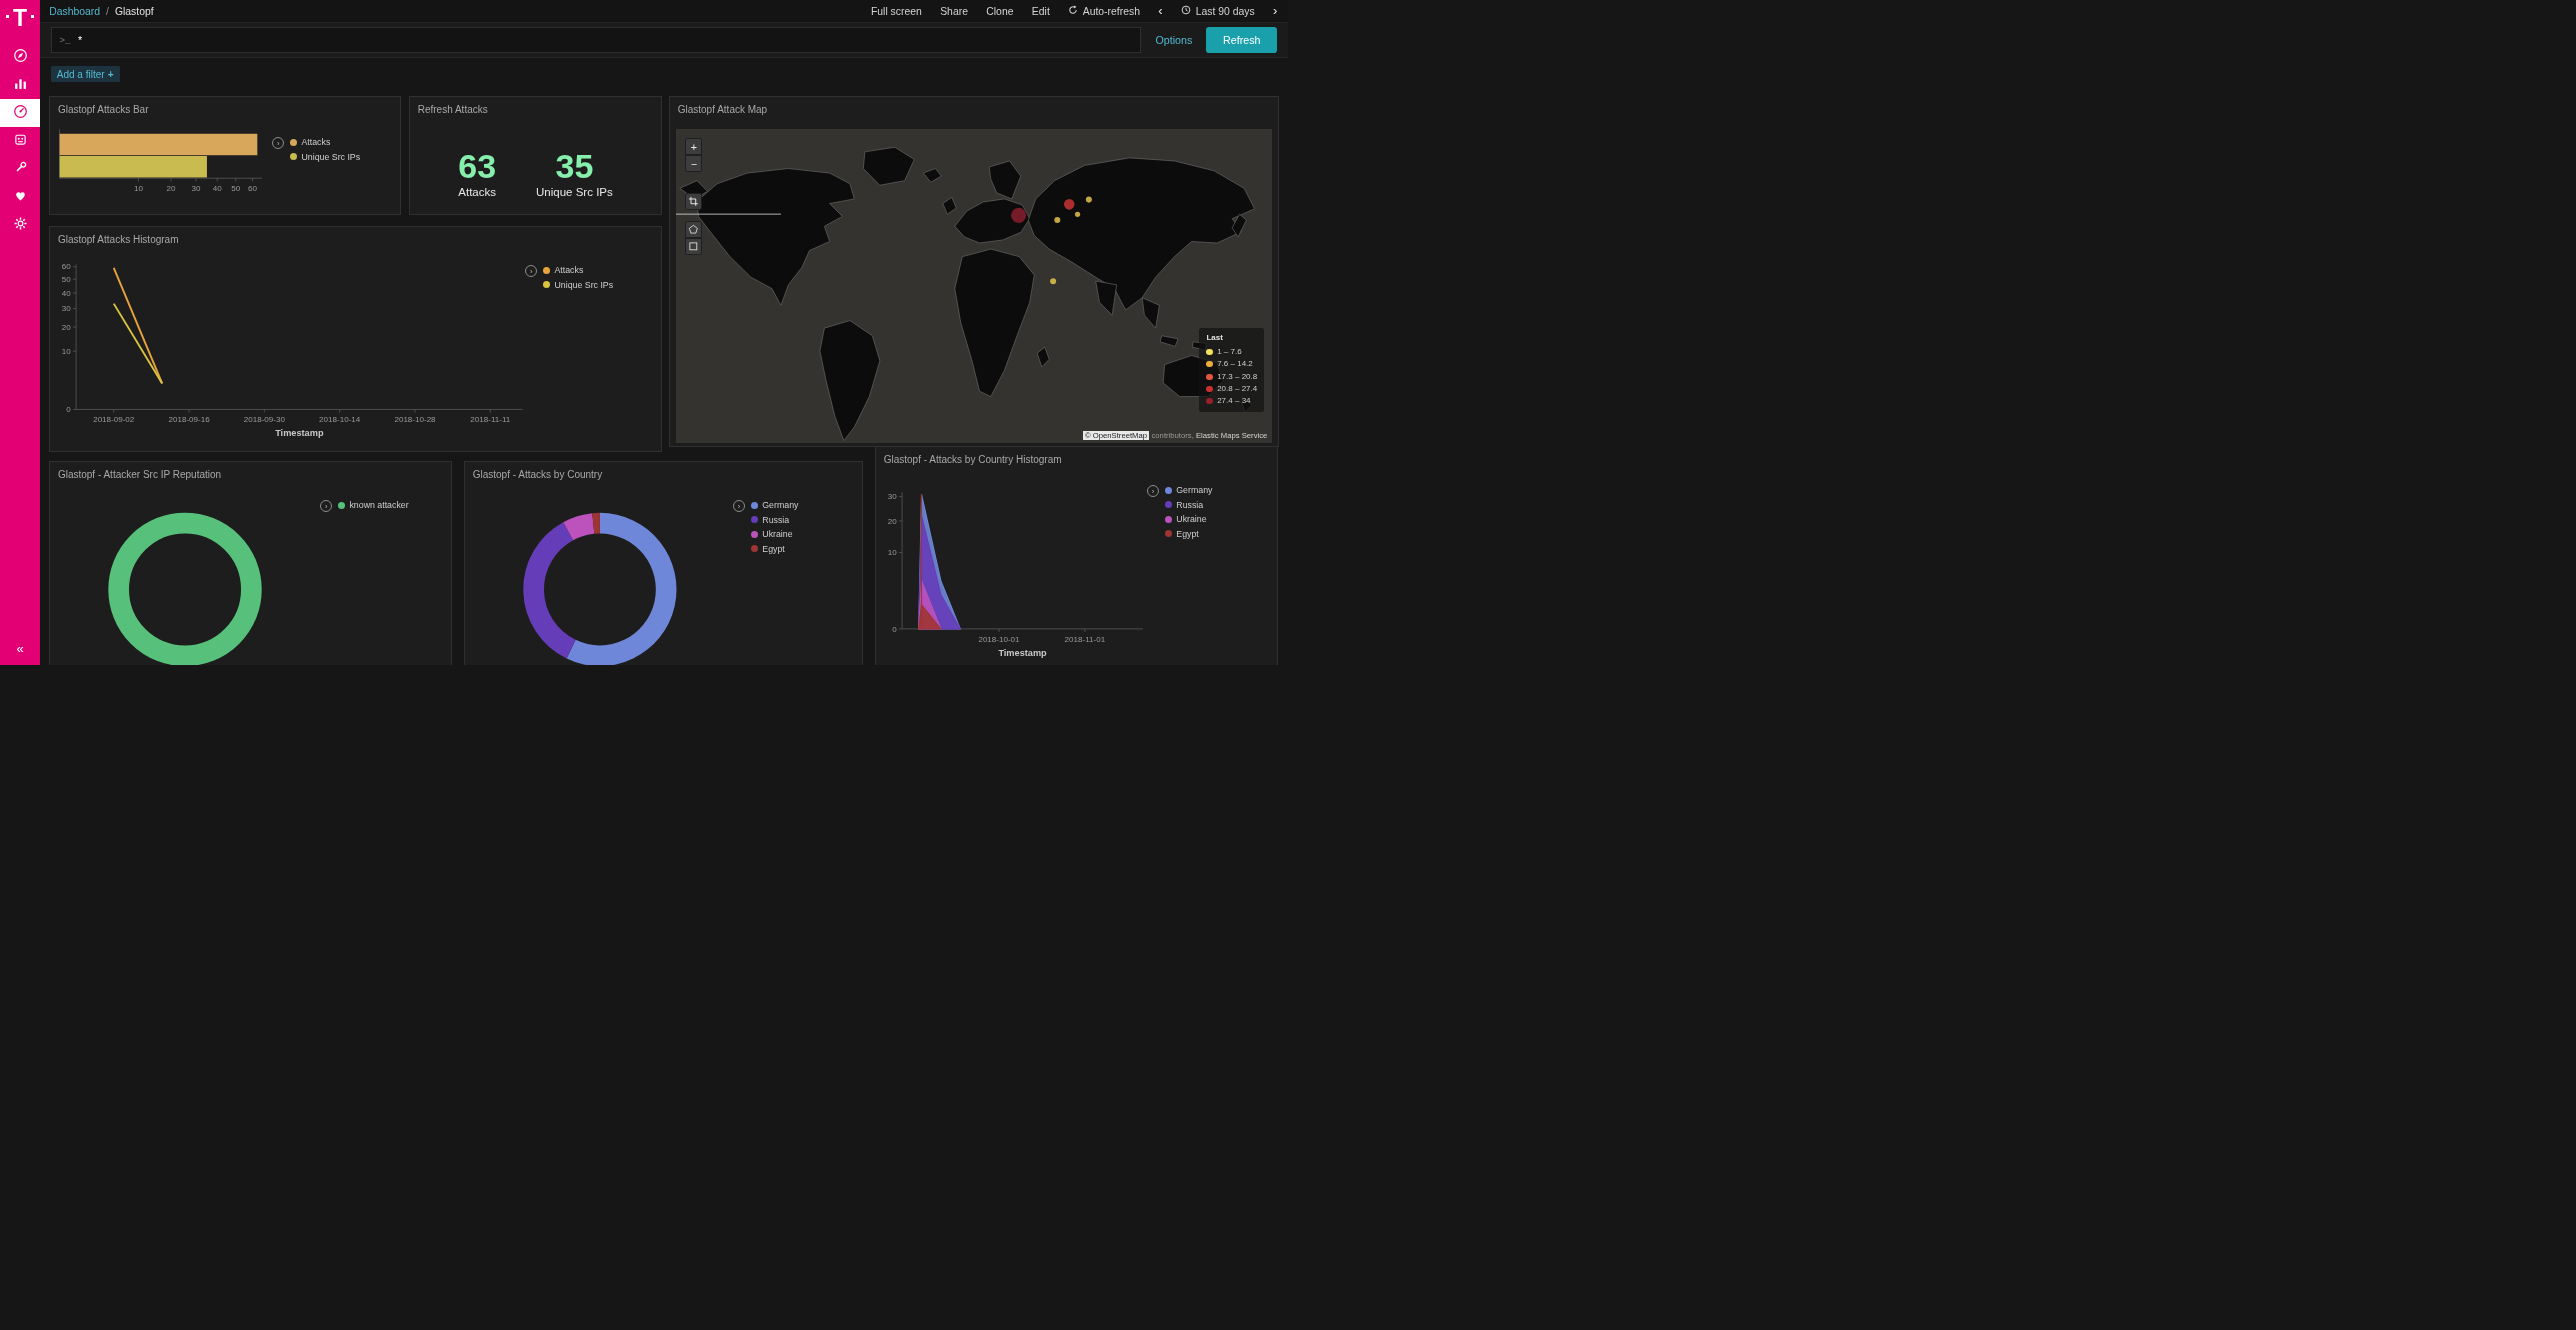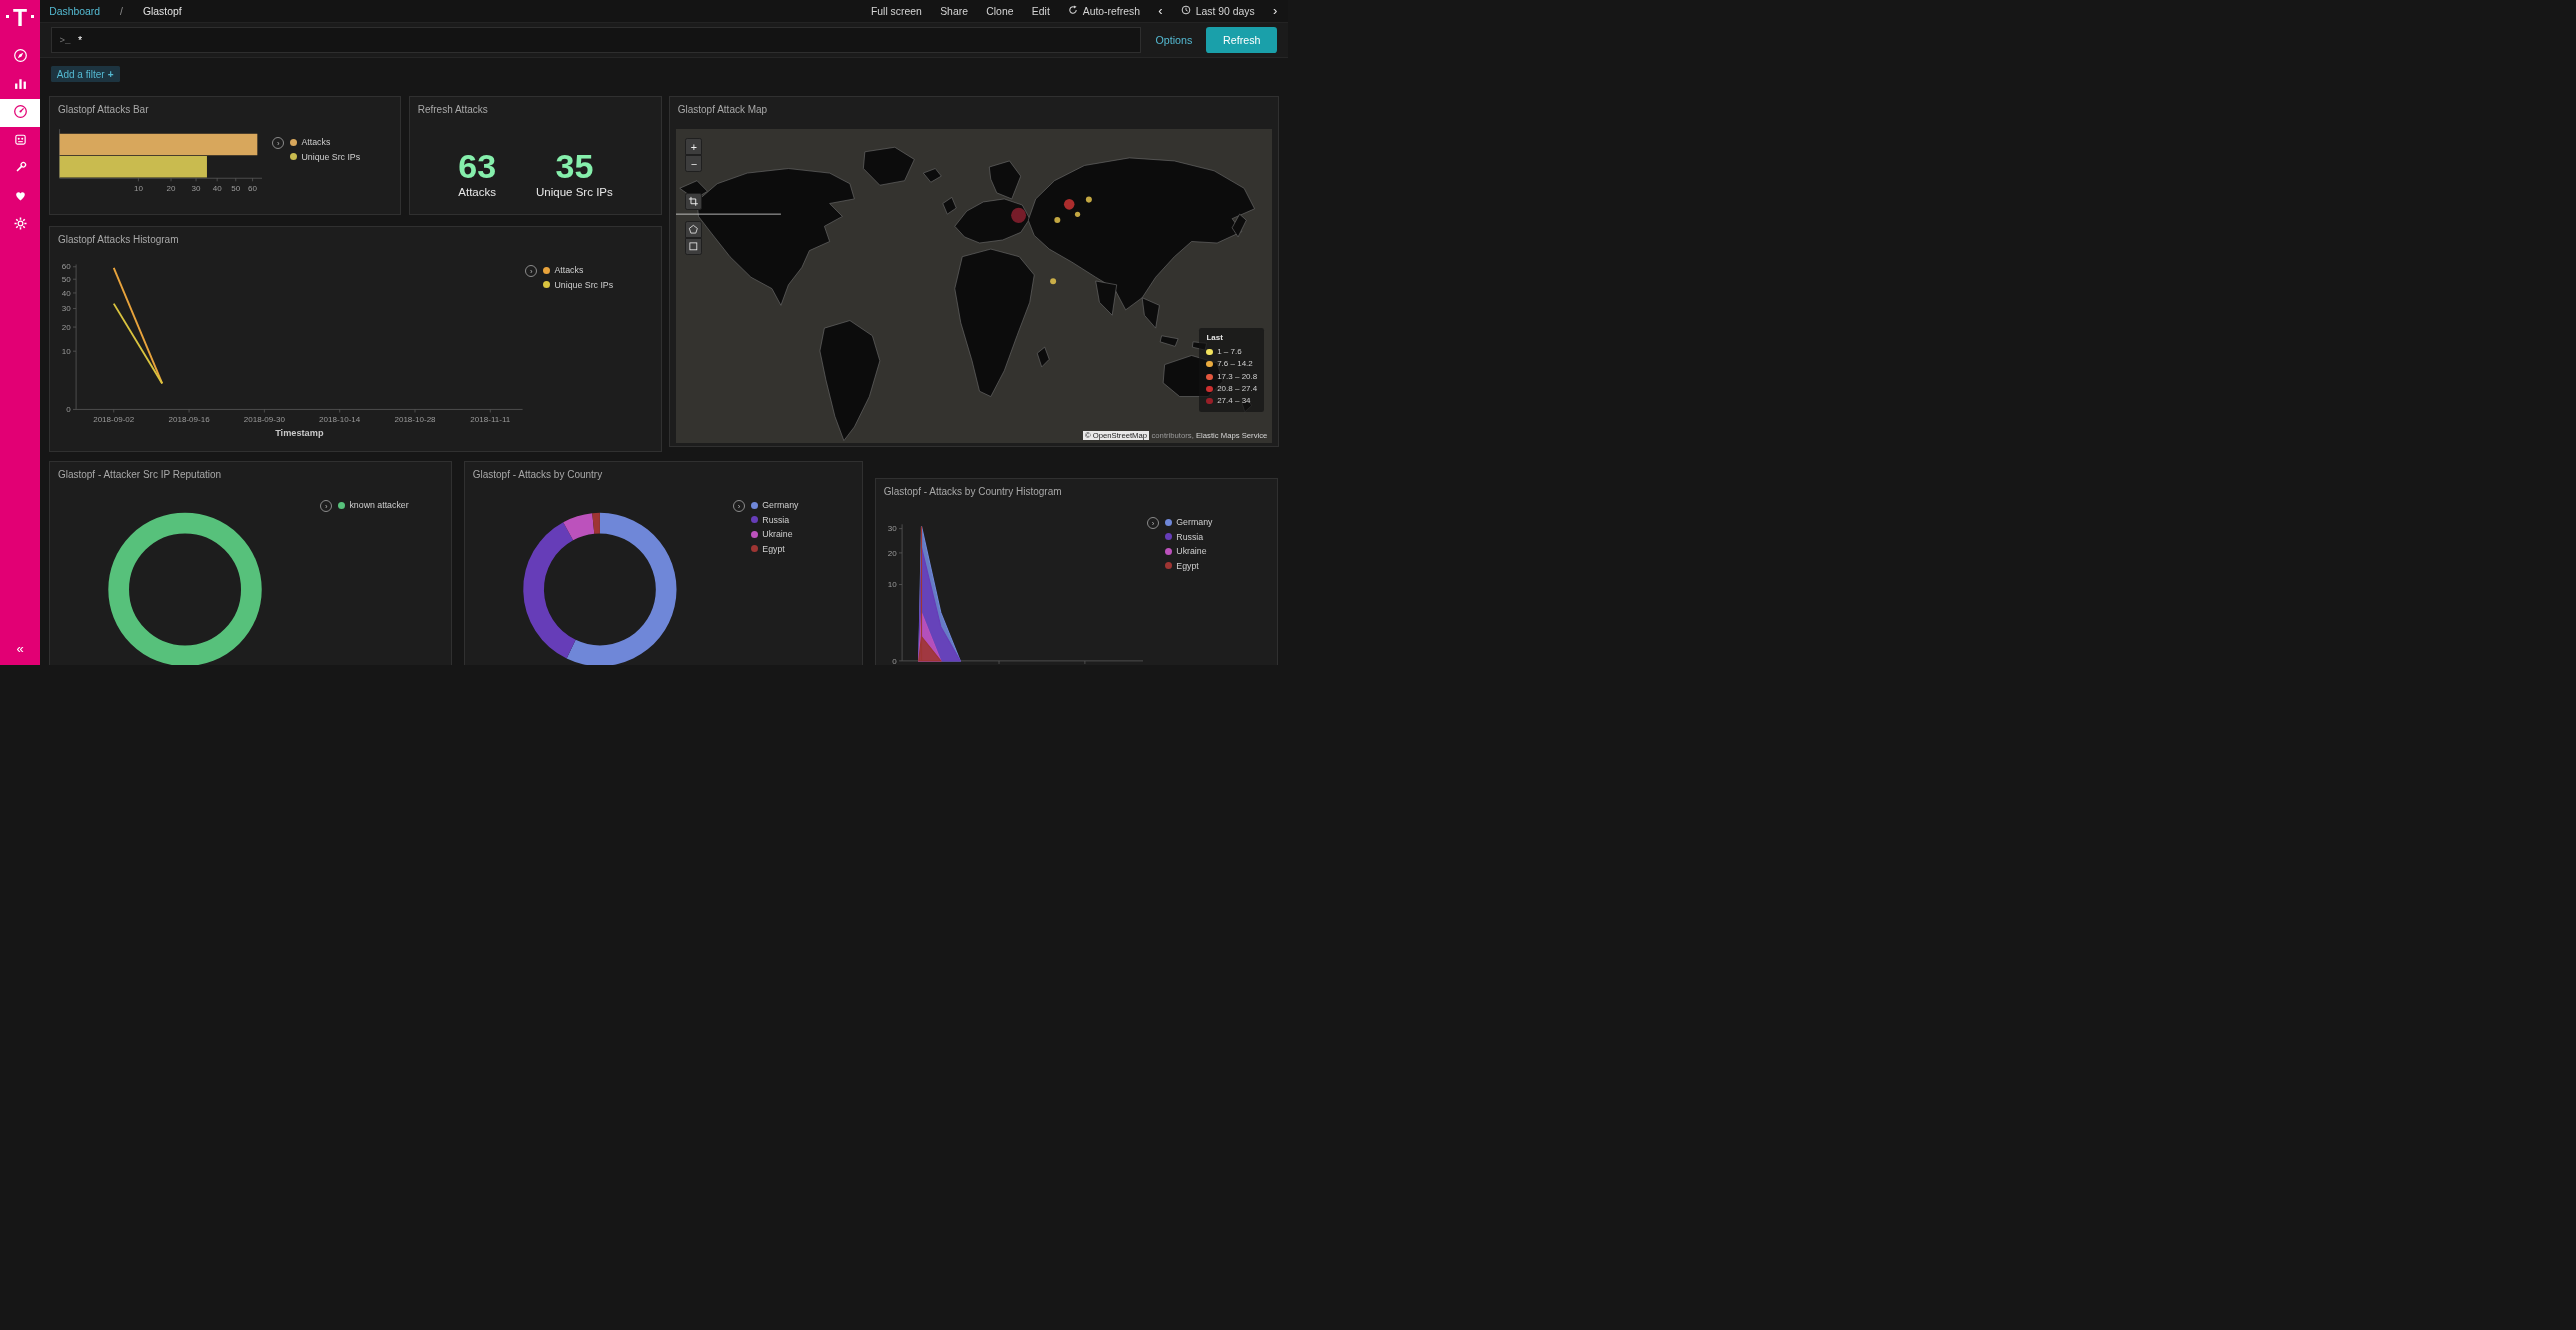--- a/index.html
+++ b/index.html
@@ -15,21 +15,21 @@
   .logo::before,.logo::after{content:"";position:absolute;top:9.2px;width:3.1px;height:3.1px;background:#fff}
   .logo::before{left:-7px}.logo::after{right:-7px}
   .nav-item{width:40px;height:28px;display:flex;align-items:center;justify-content:center;cursor:pointer}
   .nav-item.active{background:#fff}
   .collapse{margin-top:auto;margin-bottom:9.2px;color:#fff;font-size:13px;cursor:pointer}
 
   
   .main{margin-left:40px;height:100%;display:flex;flex-direction:column}
   .topbar{height:23px;background:#141414;border-bottom:0.8px solid #232323;display:flex;
           align-items:center;justify-content:space-between;padding:0 10.7px 0 9.2px;font-size:10.4px}
-  .crumbs{display:flex;gap:20px;align-items:center}
+  .crumbs{display:flex;gap:6px;align-items:center}
   .crumb-link{color:#54b9d1;cursor:pointer}
   .crumb-sep{color:#8a8a8a}
   .crumb-cur{color:#e2e2e2}
   .topnav{display:flex;gap:18.4px;align-items:center;color:#d4d4d4}
   .topnav .itm{cursor:pointer;display:flex;align-items:center;gap:4.6px;white-space:nowrap}
   .chev{font-size:13px;line-height:10px;cursor:pointer;color:#e8e8e8}
 
   .querybar{height:35px;background:#1b1b1b;border-bottom:0.8px solid #262626;display:flex;
             align-items:center;padding:0 10.7px;gap:14px}
   .qbox{flex:1;height:26px;background:#131313;border:0.8px solid #2e2e2e;display:flex;
@@ -50,21 +50,21 @@
   .canvas{position:relative;flex:1;overflow:hidden}
   .panel{position:absolute;background:#1d1d1d;border:0.8px solid #303030}
   .ptitle{padding:7px 7.7px 0;font-size:10px;color:#a8a8a8;cursor:pointer;white-space:nowrap}
 
   #p-bar   {left:9.2px;  top:6.1px;   width:352px;height:119px}
   #p-metric{left:369px; top:6.1px;   width:253px;height:119px}
   #p-map   {left:629px; top:6.1px;   width:610px;height:351px}
   #p-hist  {left:9.2px;  top:136px; width:613px;height:226px}
   #p-rep   {left:9.2px;  top:371px; width:403px;height:290px}
   #p-cty   {left:424px; top:371px; width:399px;height:290px}
-  #p-ctyh  {left:835px;top:388px; width:403px;height:290px}
+  #p-ctyh  {left:835px;top:356px; width:403px;height:290px}
 
   .legend{position:absolute;display:flex;gap:5.4px;align-items:flex-start;font-size:8.8px;color:#cfcfcf}
   .legend-toggle{width:12.3px;height:12.3px;border:0.8px solid #8b8b8b;border-radius:50%;color:#bbb;
                  font-size:7.7px;display:flex;align-items:center;justify-content:center;cursor:pointer;flex:none}
   .legend-items{display:flex;flex-direction:column;gap:4.6px}
   .legend-item{display:flex;align-items:center;gap:4.6px;cursor:pointer;white-space:nowrap}
   .dot{width:7px;height:7px;border-radius:50%;flex:none}
 
   .lg-a{left:222px;top:40px}
   .lg-d{left:475px;top:38px}

